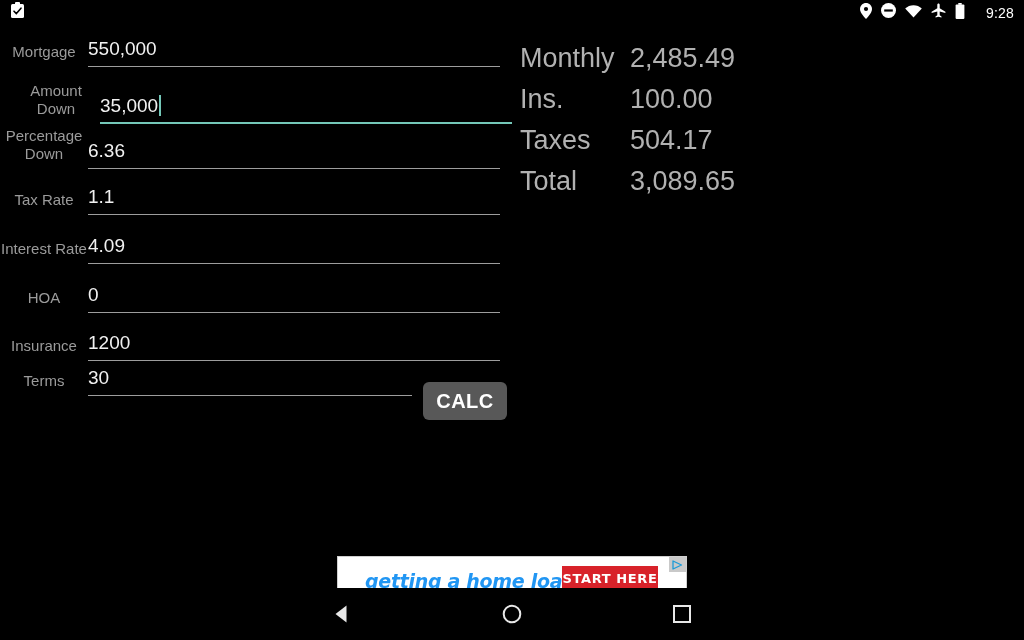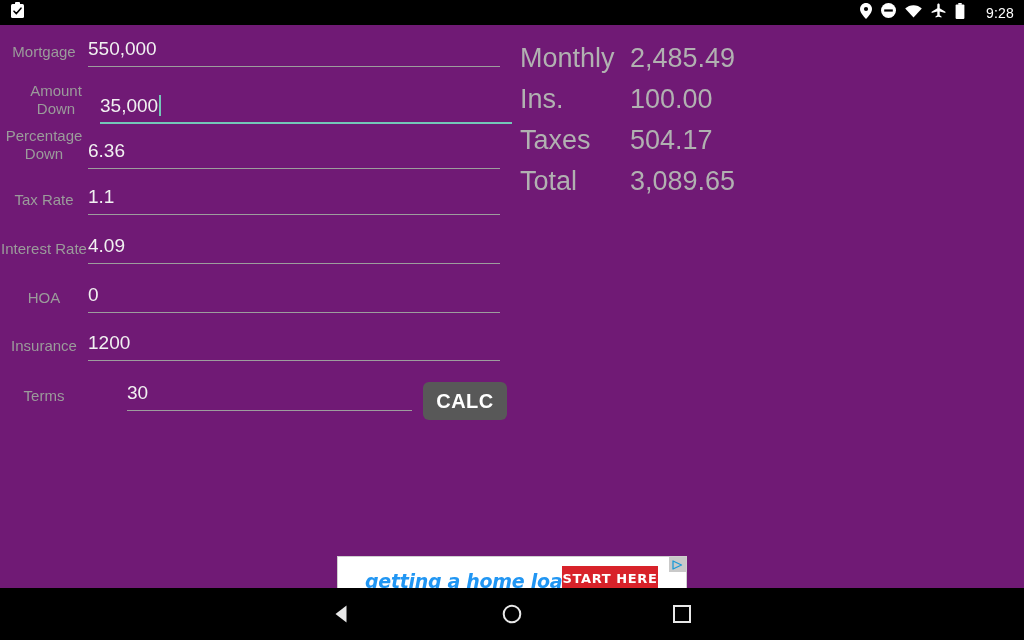--- a/index.html
+++ b/index.html
@@ -48,21 +48,21 @@
     letter-spacing: 0.2px;
     margin-left: 12px;
   }
 
   
   #content {
     position: absolute;
     left: 0; top: 25px;
     width: 1024px;
     height: 563px;
-    background: #701a75;
+    background: #000000;
   }
 
   
   #form-panel {
     position: absolute;
     left: 0; top: 0;
     width: 512px;
     height: 563px;
   }
   .field-row {
@@ -333,21 +333,21 @@
         </div>
       </div>
 
       <div class="field-row" style="top:306px;">
         <div class="field-label">Insurance</div>
         <div class="field-wrap">
           <div class="field-value">1200</div>
         </div>
       </div>
 
-      <div class="field-row" style="top:356px;gap:39px;">
+      <div class="field-row" style="top:341px;">
         <div class="field-label">Terms</div>
         <div class="field-wrap short">
           <div class="field-value">30</div>
         </div>
       </div>
 
       <button id="calc-button">CALC</button>
     </div>
 
     <div id="results-panel">

